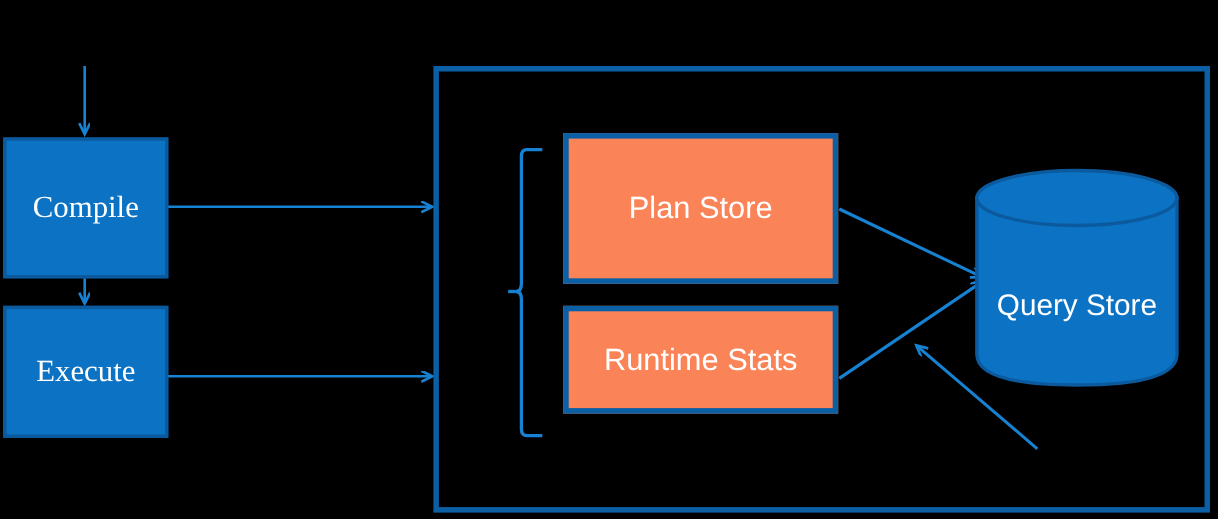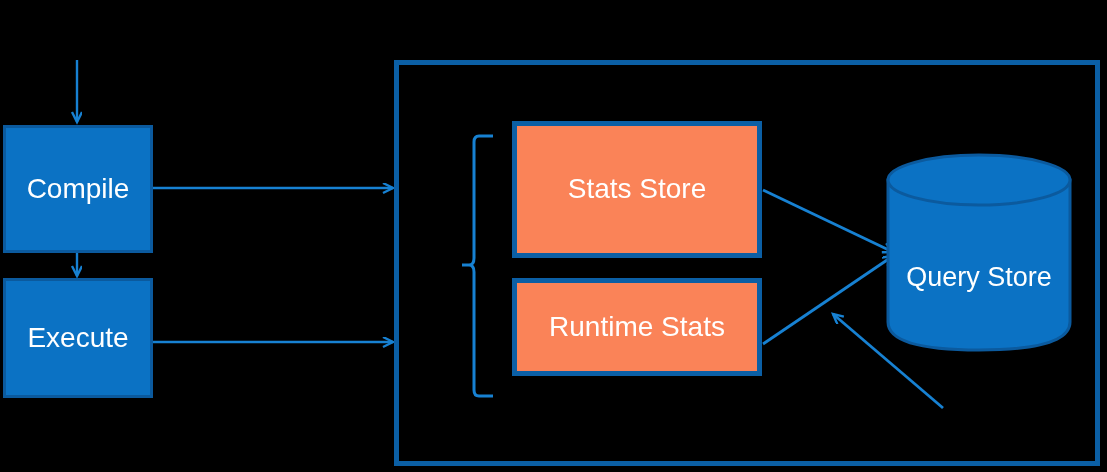--- a/index.html
+++ b/index.html
@@ -29,20 +29,21 @@
     align-items: center;
     justify-content: center;
     color: #ffffff;
     text-align: center;
     line-height: 1.15;
   }
   .blue-box {
     background: #0B72C4;
     border: 3px solid #0B5A9E;
     font-size: 28px;
+    font-family: Liberation Serif, serif;
   }
   .orange-box {
     background: #FA8358;
     border: 5px solid #0B5FA5;
     font-size: 28px;
   }
   .cyl-label {
     position: absolute;
     display: flex;
     align-items: center;
@@ -99,21 +100,21 @@
 
   <div class="node-box blue-box" style="left:3px; top:125px; width:150px; height:128px;">
     <span>Compile</span>
   </div>
 
   <div class="node-box blue-box" style="left:3px; top:278px; width:150px; height:120px;">
     <span>Execute</span>
   </div>
 
   <div class="node-box orange-box" style="left:512px; top:121px; width:250px; height:137px;">
-    <span>Stats Store</span>
+    <span>Plan Store</span>
   </div>
 
   <div class="node-box orange-box" style="left:512px; top:278px; width:250px; height:98px;">
     <span>Runtime Stats</span>
   </div>
 
   <div class="cyl-label" style="left:888px; top:215px; width:182px; height:80px; flex-direction:column;">
     <span>Query Store</span>
   </div>
 

